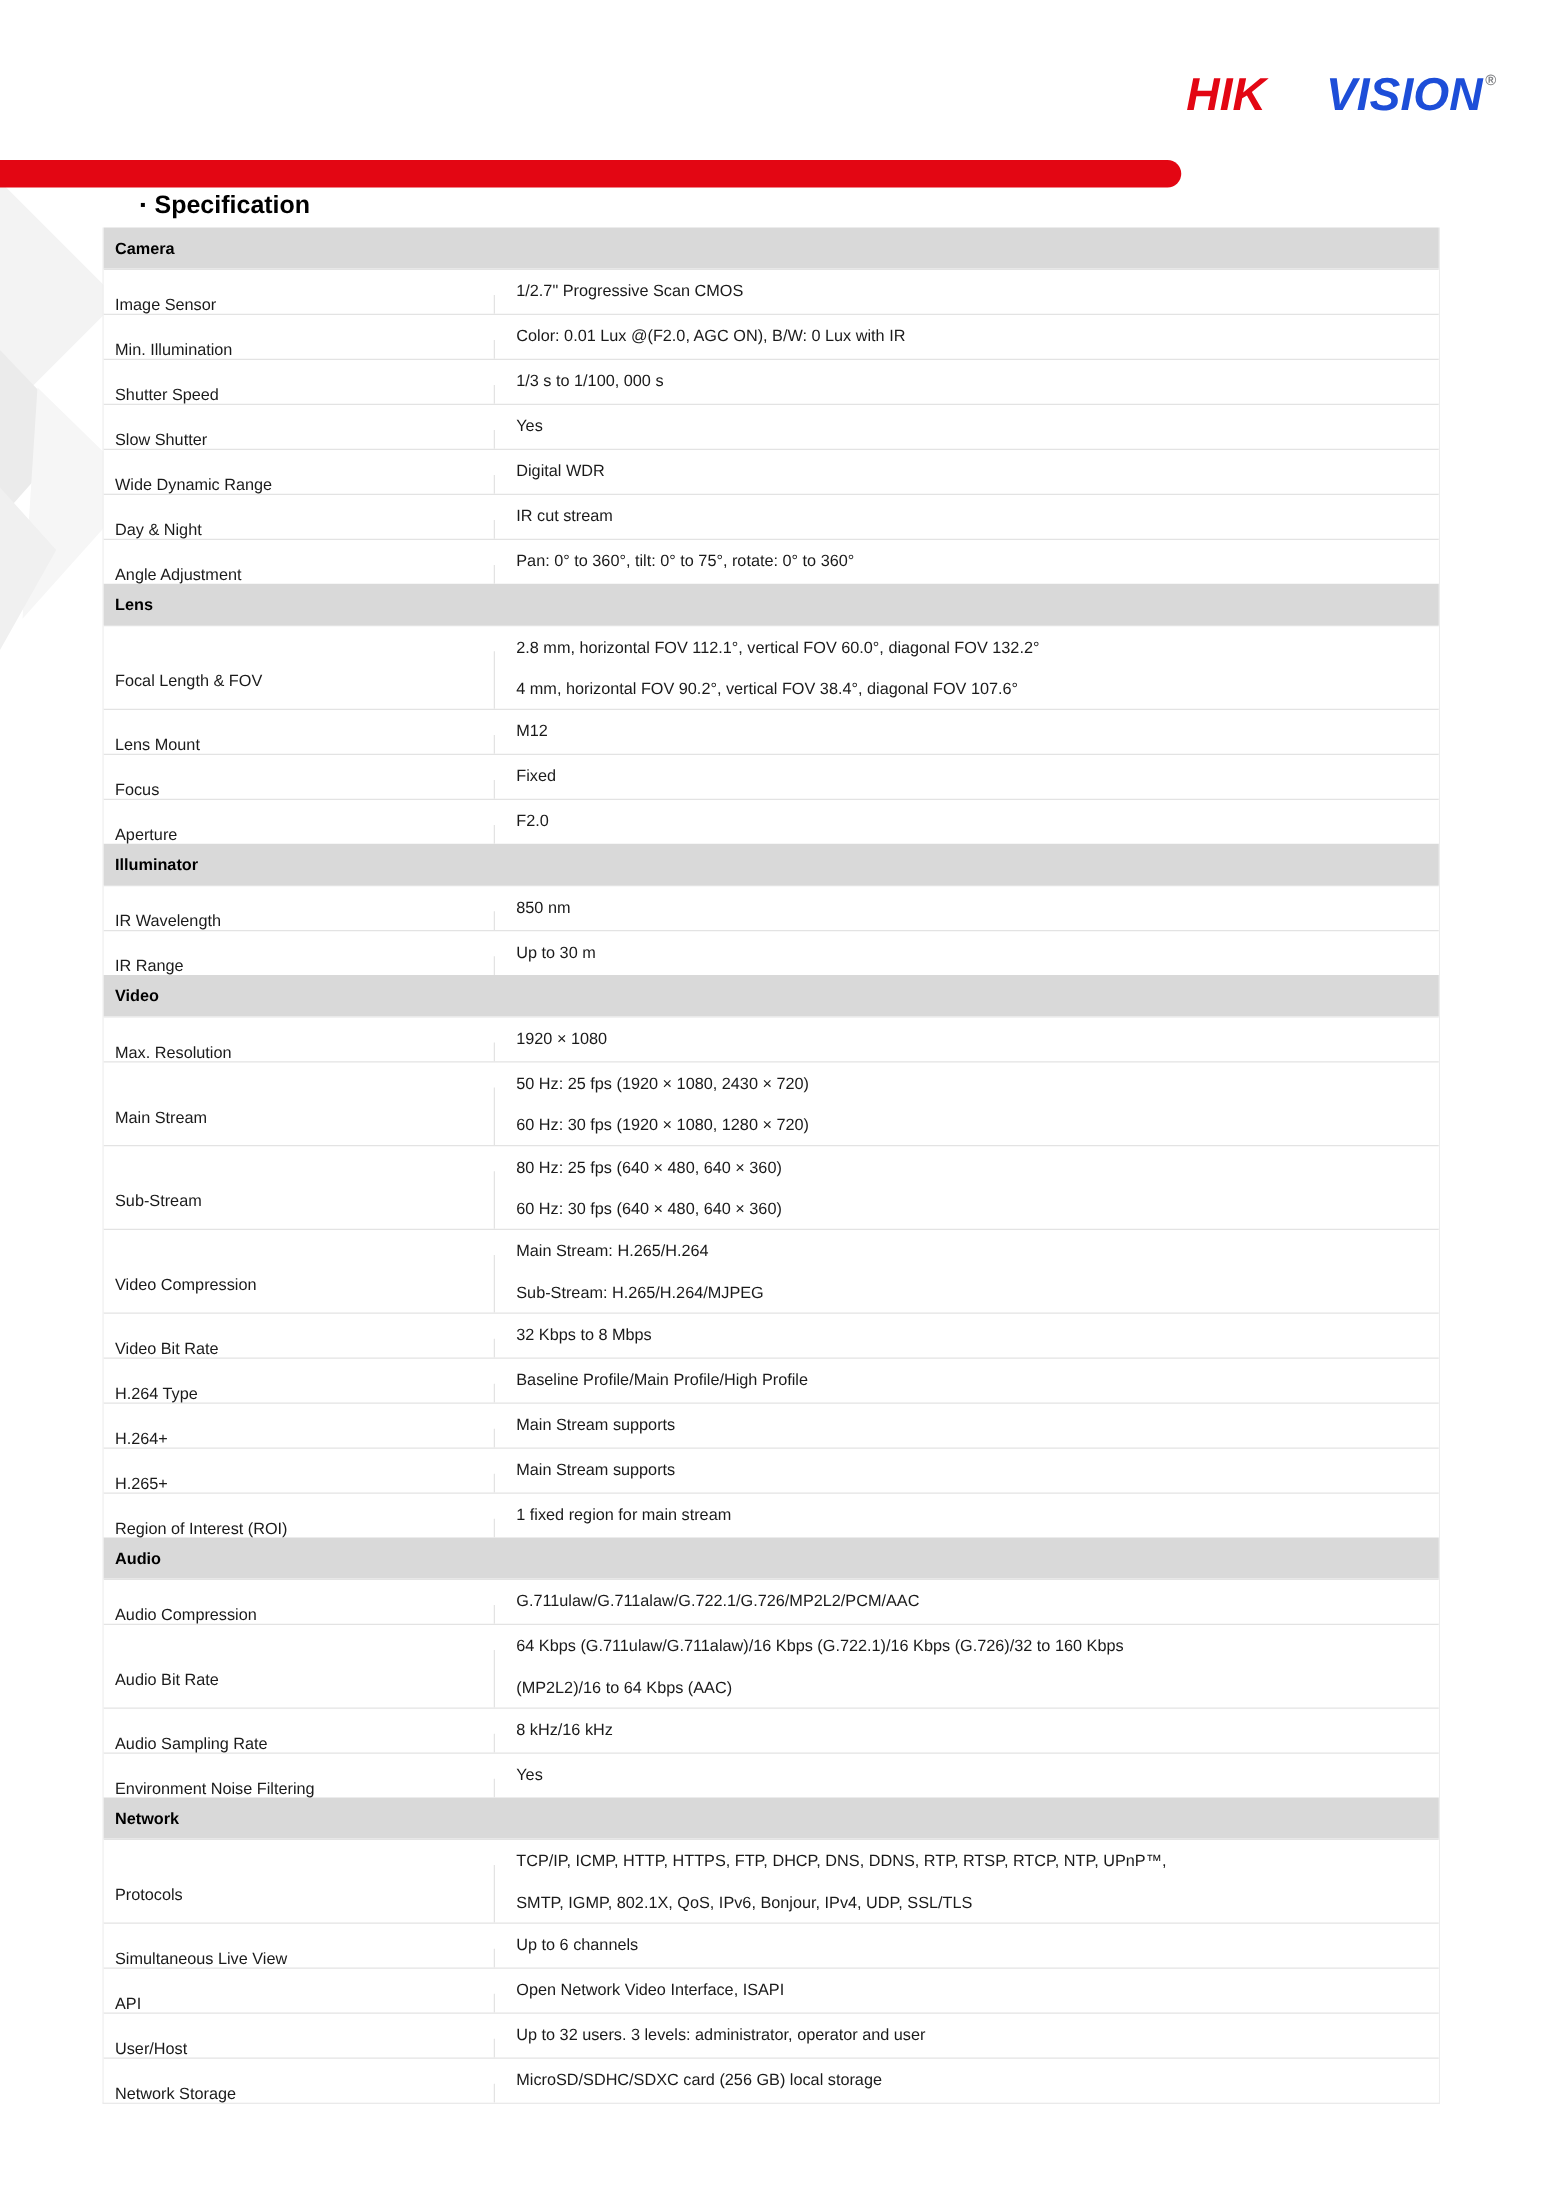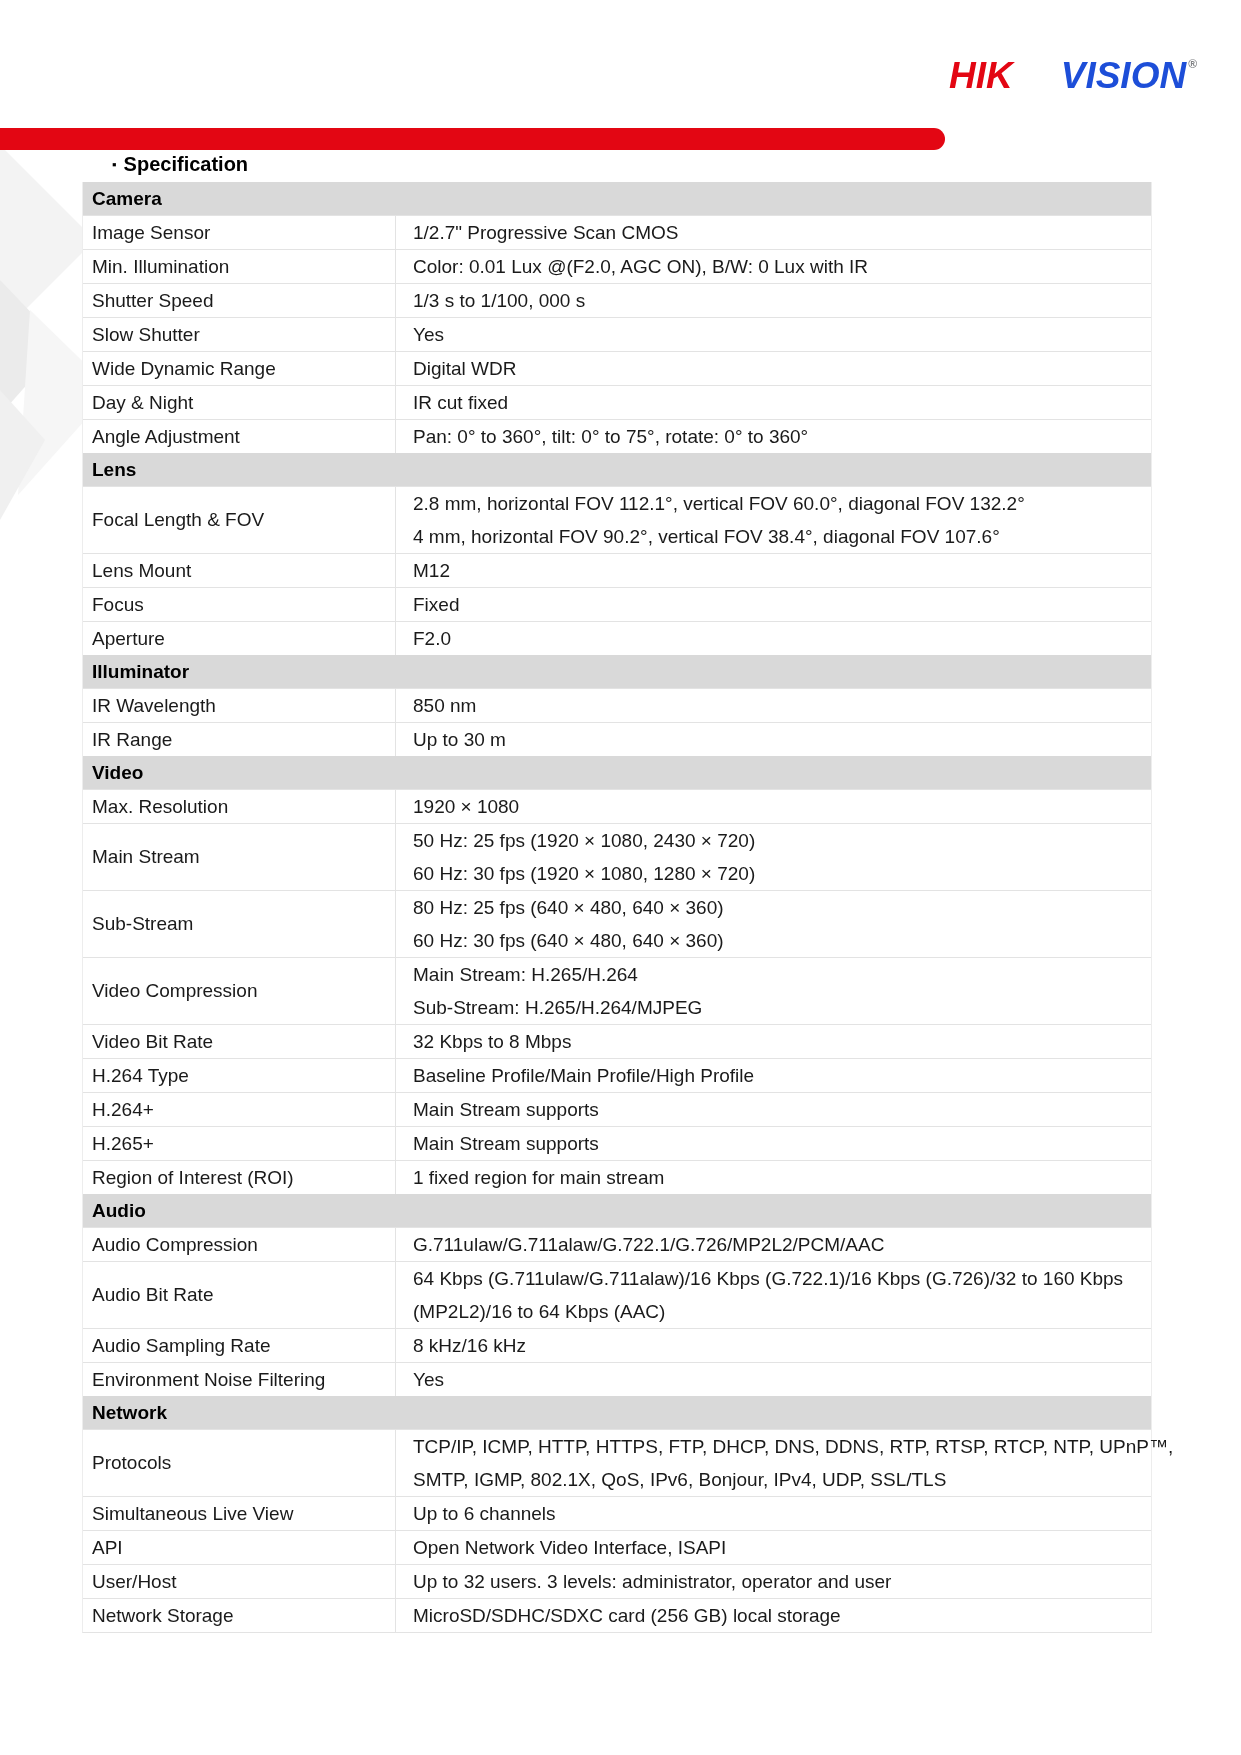--- a/index.html
+++ b/index.html
@@ -64,21 +64,21 @@
   }
 
   
   .spec-table {
     position: absolute;
     top: 182px; left: 82px;
     width: 1070px;
     border-left: 1px solid #ededed;
     border-right: 1px solid #ededed;
     border-bottom: 1px solid #e3e3e3;
-    font-size: 19px;
+    font-size: 13px;
     box-sizing: border-box;
   }
   .section-header {
     background: #d9d9d9;
     font-weight: bold;
     height: 33px;
     line-height: 33px;
     padding-left: 9px;
     color: #000000;
   }
@@ -88,20 +88,21 @@
     background: #ffffff;
   }
   .spec-row .label-cell {
     flex: 0 0 313px;
     width: 313px;
     box-sizing: border-box;
     padding-left: 9px;
     border-right: 1px solid #e3e3e3;
     display: flex;
     align-items: center;
+    margin-top: 20px;
   }
   .spec-row .value-cell {
     flex: 1 1 auto;
     padding-left: 17px;
   }
   .value-line {
     line-height: 33px;
     height: 33px;
     white-space: nowrap;
   }
@@ -154,21 +155,21 @@
     </div>
     <div class="spec-row">
       <div class="label-cell">Wide Dynamic Range</div>
       <div class="value-cell">
         <div class="value-line">Digital WDR</div>
       </div>
     </div>
     <div class="spec-row">
       <div class="label-cell">Day &amp; Night</div>
       <div class="value-cell">
-        <div class="value-line">IR cut fixed</div>
+        <div class="value-line">IR cut stream</div>
       </div>
     </div>
     <div class="spec-row">
       <div class="label-cell">Angle Adjustment</div>
       <div class="value-cell">
         <div class="value-line">Pan: 0° to 360°, tilt: 0° to 75°, rotate: 0° to 360°</div>
       </div>
     </div>
     <div class="section-header">Lens</div>
     <div class="spec-row">

